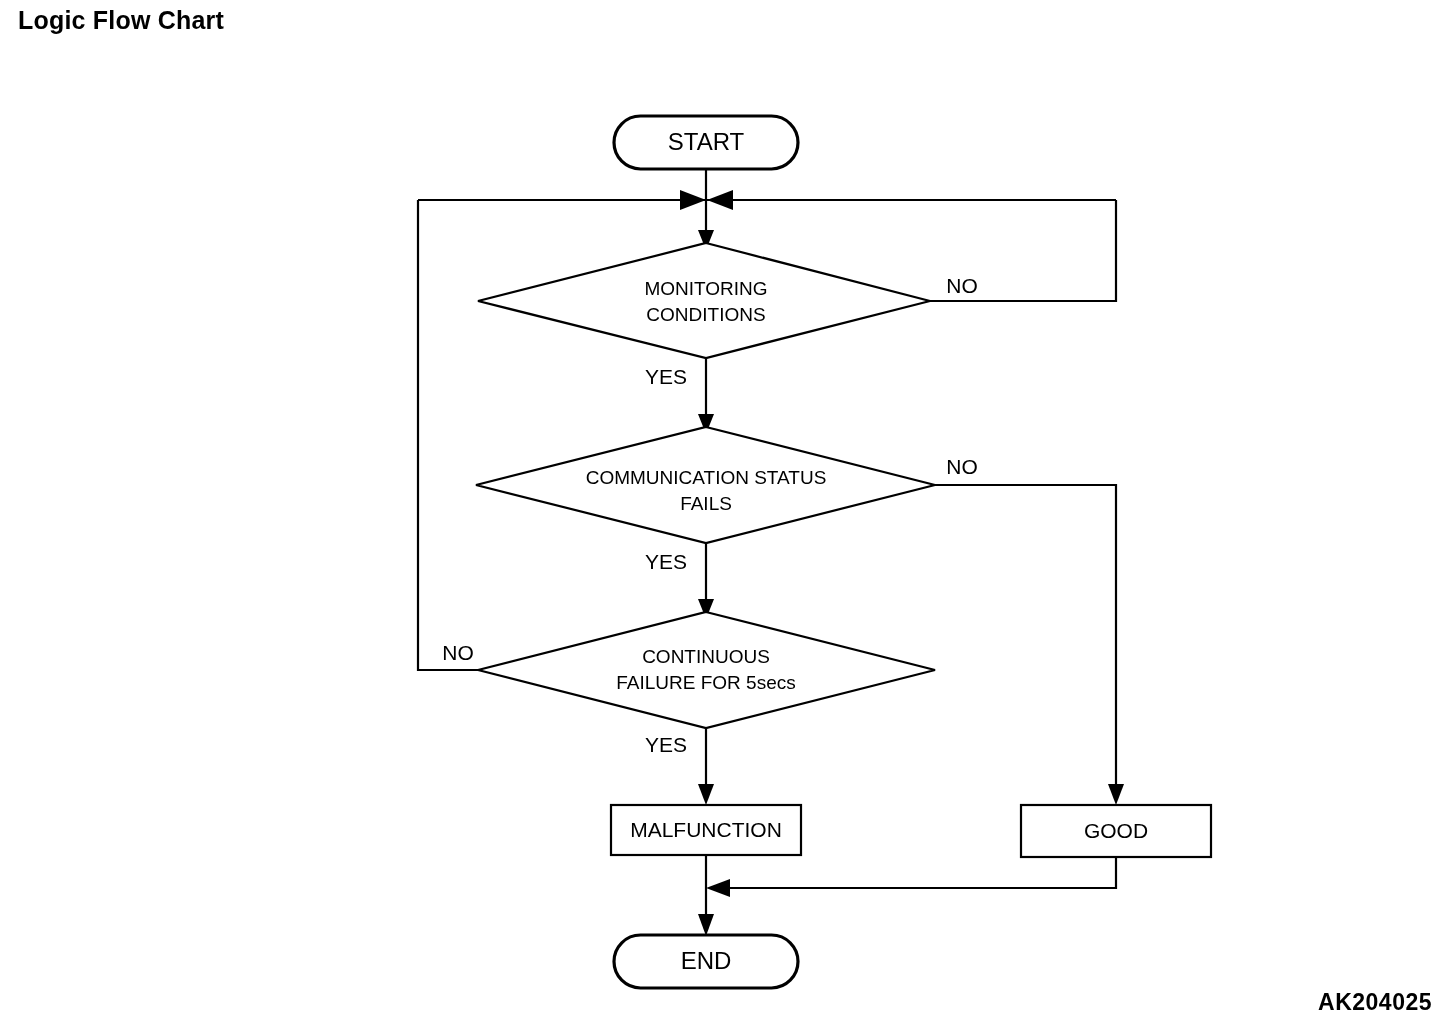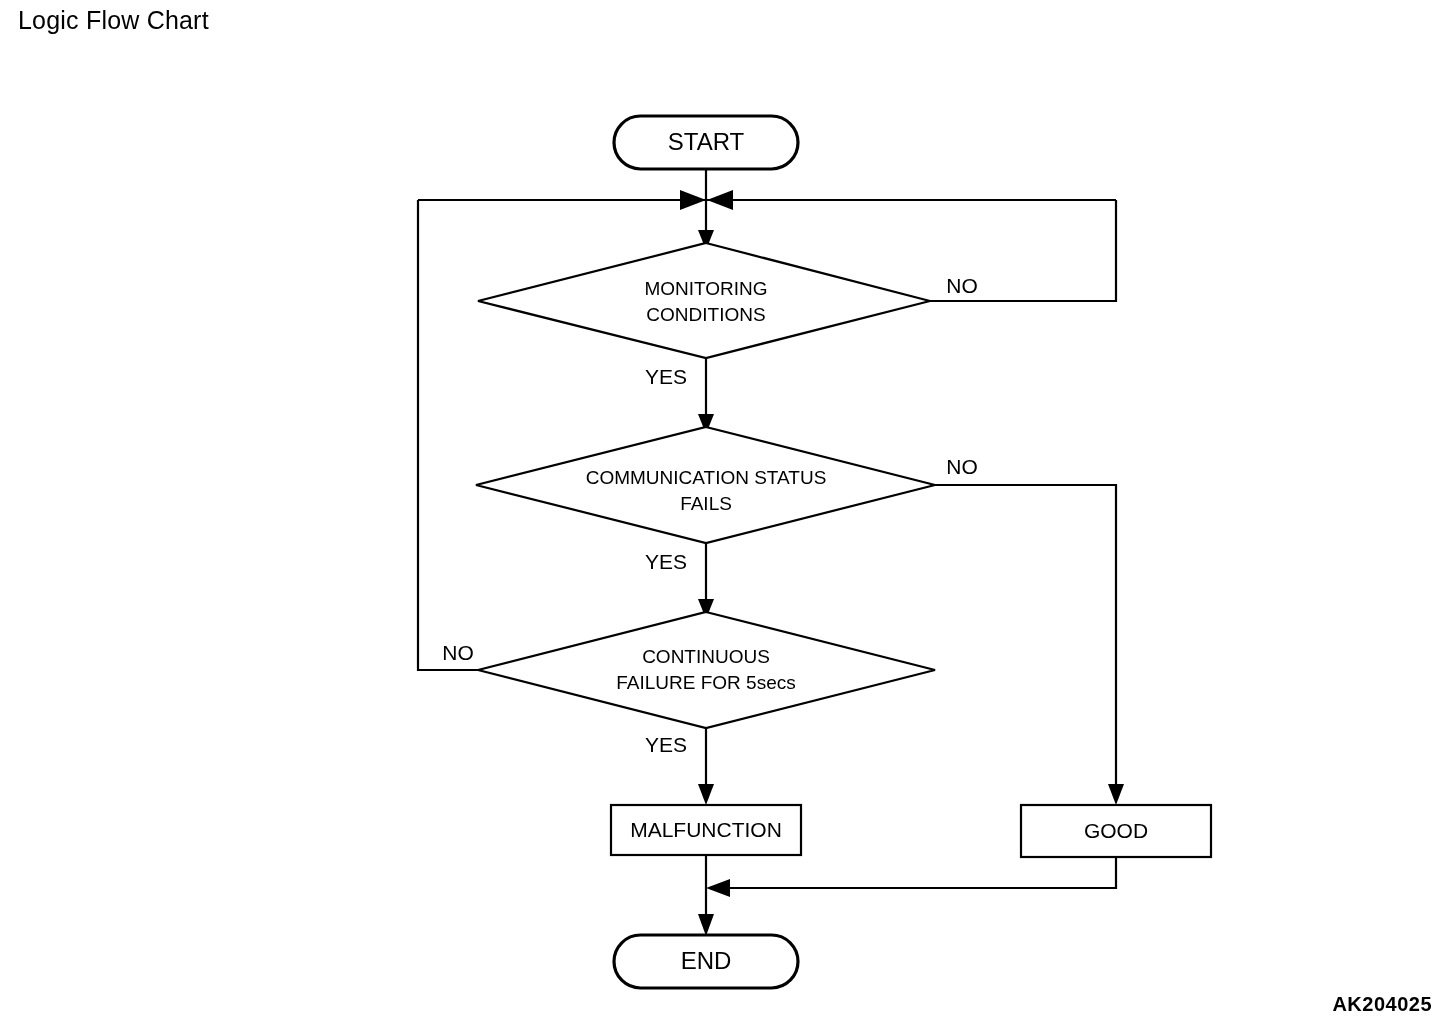--- a/index.html
+++ b/index.html
@@ -13,31 +13,31 @@
     font-family: "Liberation Sans", sans-serif;
     color: #000000;
     position: relative;
     overflow: hidden;
   }
   #page-title {
     position: absolute;
     left: 18px;
     top: 6px;
     font-size: 25px;
-    font-weight: normal;
+    font-weight: bold;
     letter-spacing: 0.2px;
     color: #000000;
     white-space: nowrap;
     text-align: center;
   }
   #watermark {
     position: absolute;
     right: 24px;
     bottom: 18px;
-    font-size: 20px;
+    font-size: 23px;
     font-weight: bold;
     letter-spacing: 0.5px;
     color: #000000;
     white-space: nowrap;
   }
   #flow-svg {
     position: absolute;
     left: 0;
     top: 0;
     width: 1456px;

